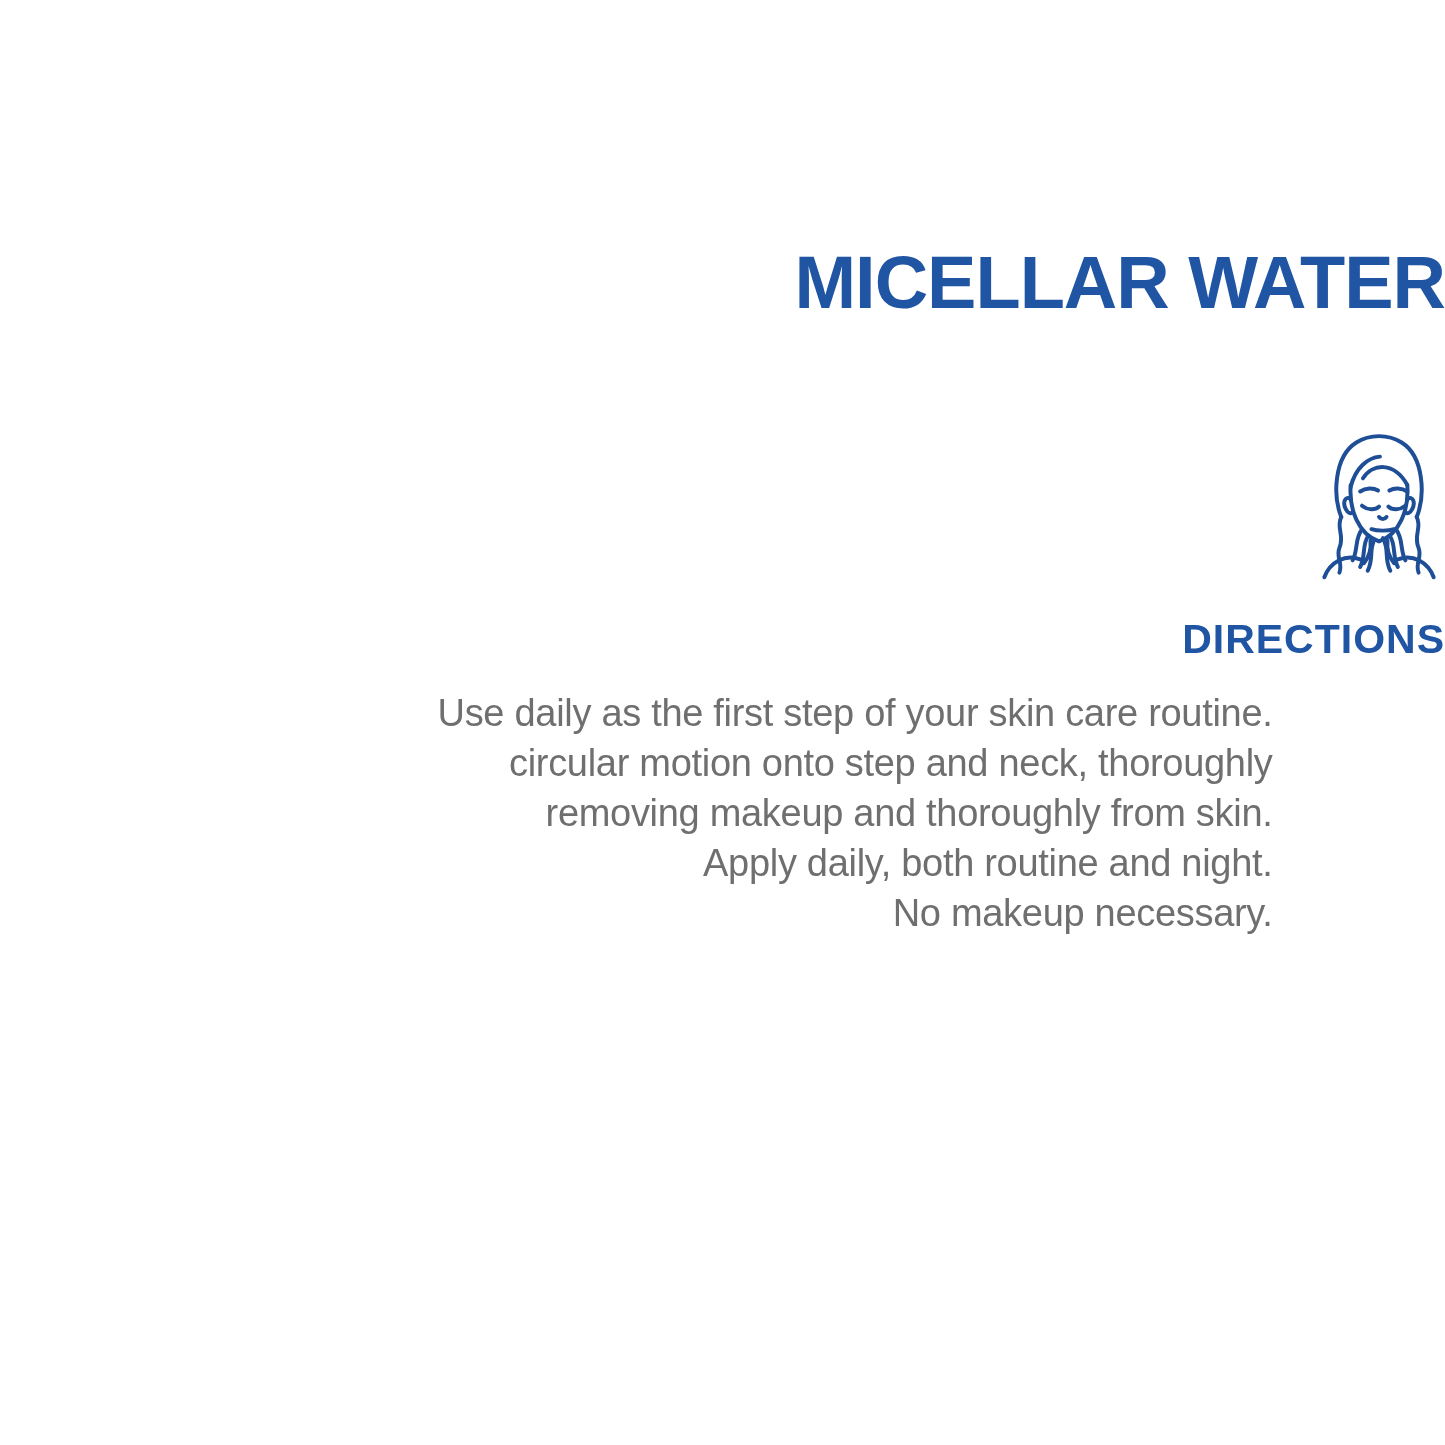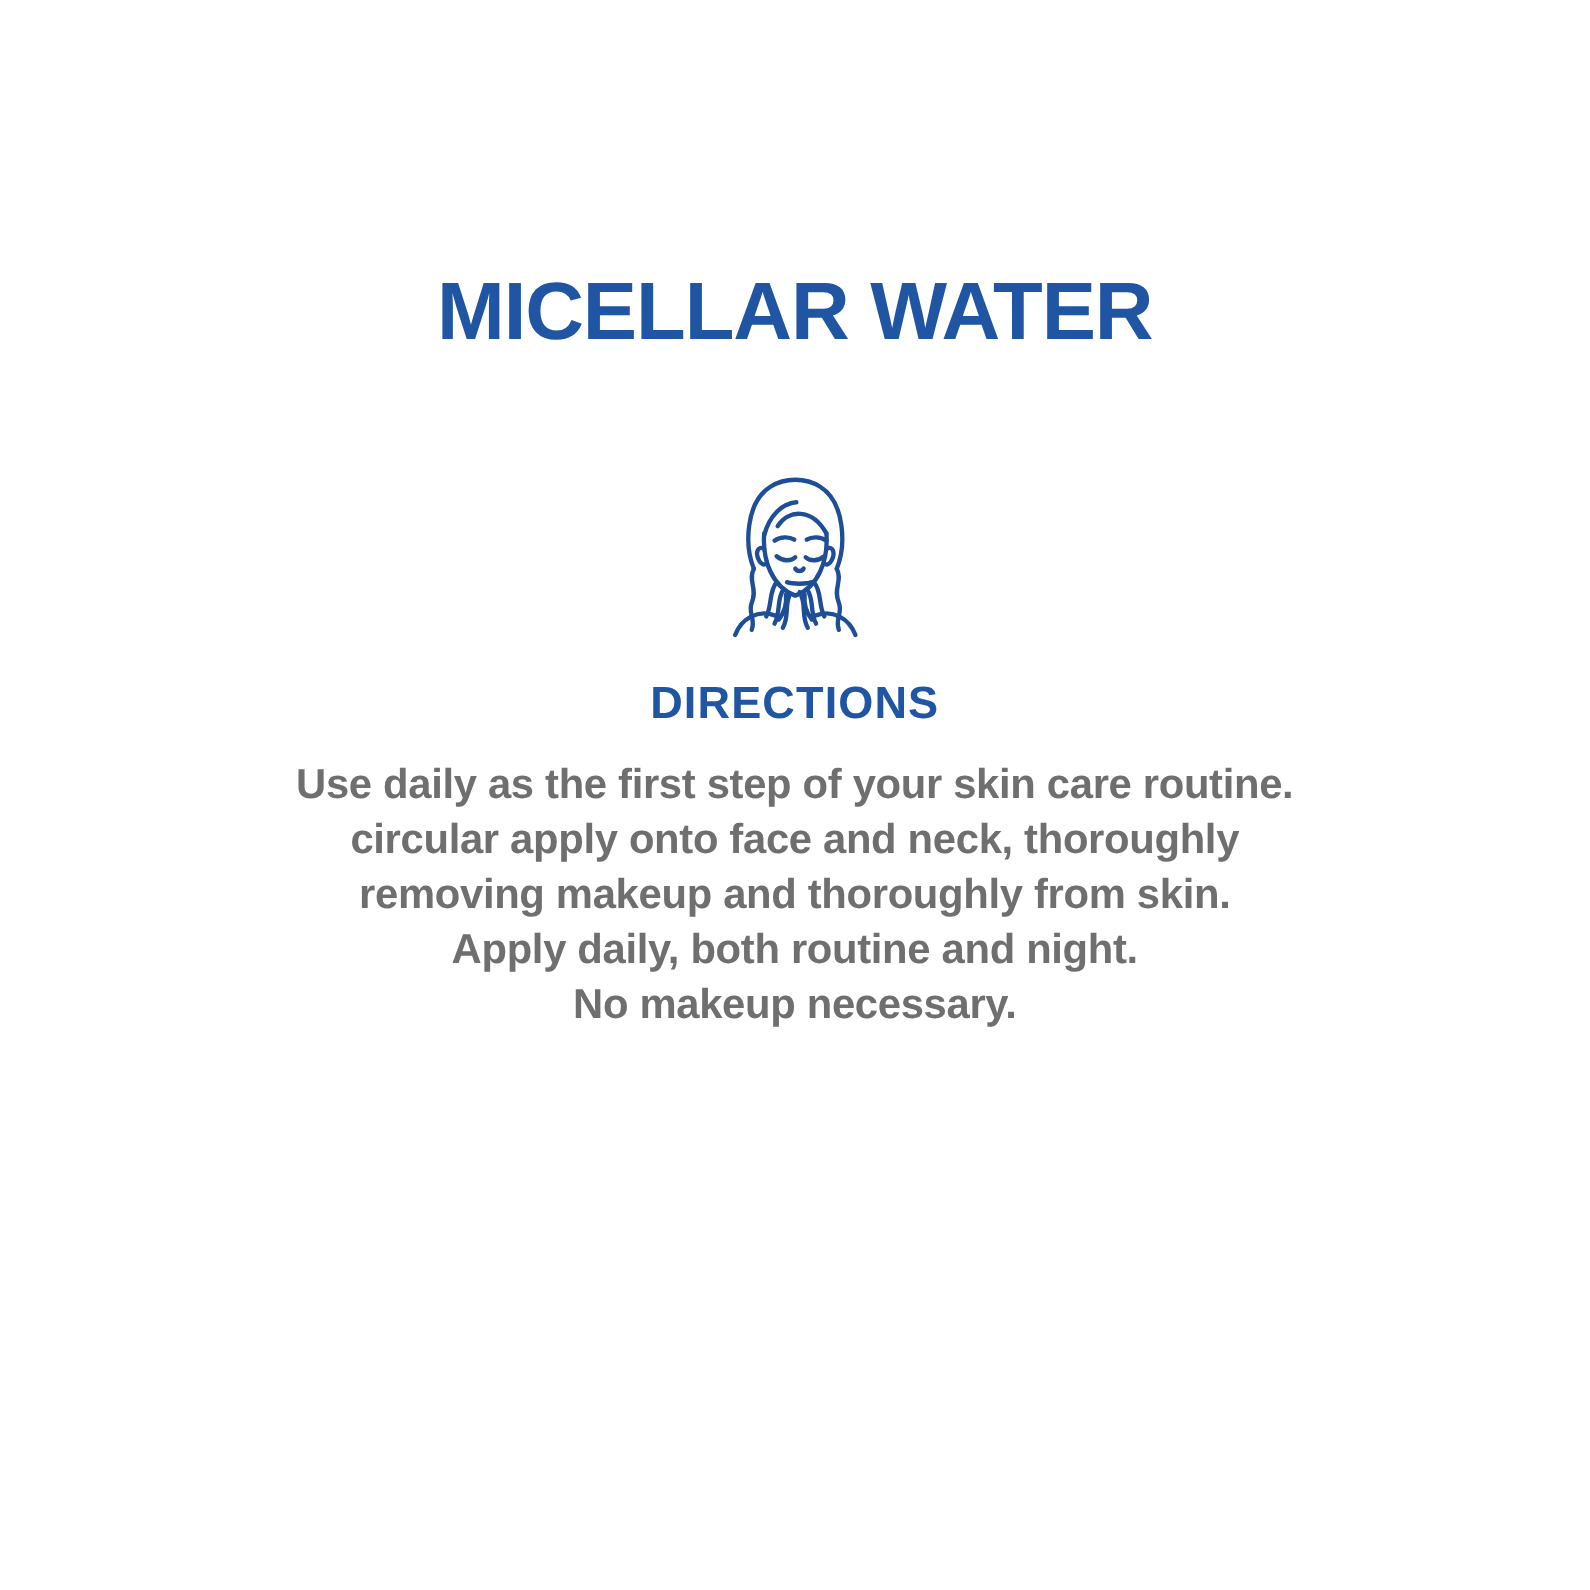--- a/index.html
+++ b/index.html
@@ -8,21 +8,21 @@
     --body-gray:#6F6F6F;
     --background:#FFFFFF;
   }
   html,body{margin:0;padding:0;background:#fff;}
   .canvas{
     position:relative;
     width:1445px;
     height:1445px;
     background:var(--background);
     font-family:"Liberation Sans", sans-serif;
-    text-align:center;
+    text-align:right;
     overflow:hidden;
   }
   .title{
     margin:0;
     padding-top:240px;
     font-size:74px;
     line-height:86px;
     font-weight:700;
     letter-spacing:-1px;
     color:var(--accent-blue);
@@ -39,21 +39,21 @@
     line-height:46px;
     font-weight:700;
     letter-spacing:1px;
     color:var(--accent-blue);
   }
   .directions{
     margin:26px auto 0 auto;
     width:1100px;
     font-size:38px;
     line-height:50px;
-    font-weight:700;
+    font-weight:400;
     letter-spacing:-0.3px;
     color:var(--body-gray);
   }
   .directions .line{white-space:nowrap;}
 </style>
 </head>
 <body>
 
 <div class="canvas">
 
@@ -102,19 +102,19 @@
 
       <path d="M12 168 C18 152 34 143 50 149"></path>
       <path d="M128 168 C122 152 106 143 90 149"></path>
     </svg>
   </div>
 
   <h2 class="section-heading">DIRECTIONS</h2>
 
   <div class="directions">
     <div class="line">Use daily as the first step of your skin care routine.</div>
-    <div class="line">circular apply onto face and neck, thoroughly</div>
+    <div class="line">circular motion onto step and neck, thoroughly</div>
     <div class="line">removing makeup and thoroughly from skin.</div>
     <div class="line">Apply daily, both routine and night.</div>
     <div class="line">No makeup necessary.</div>
   </div>
 
 </div>
 
 </body></html>

